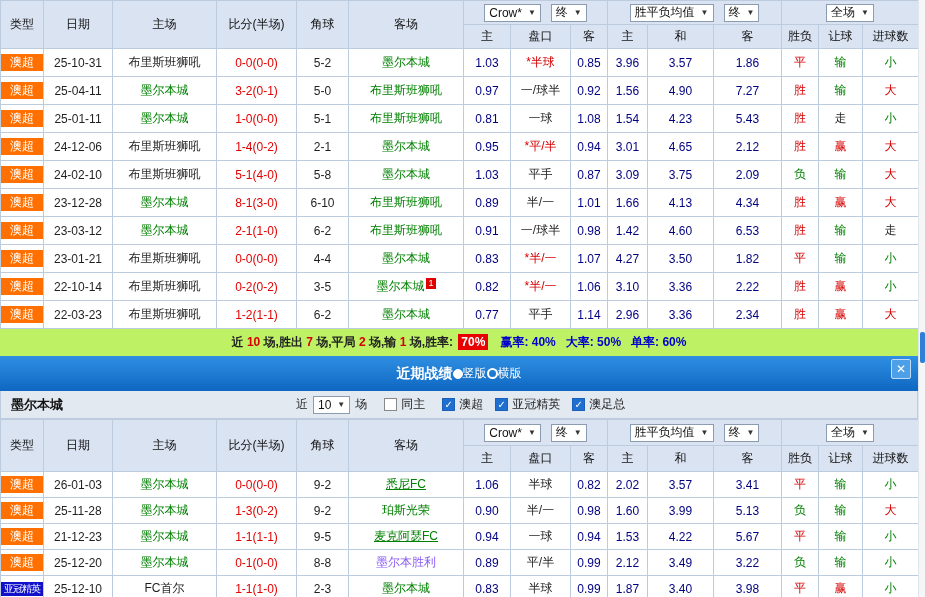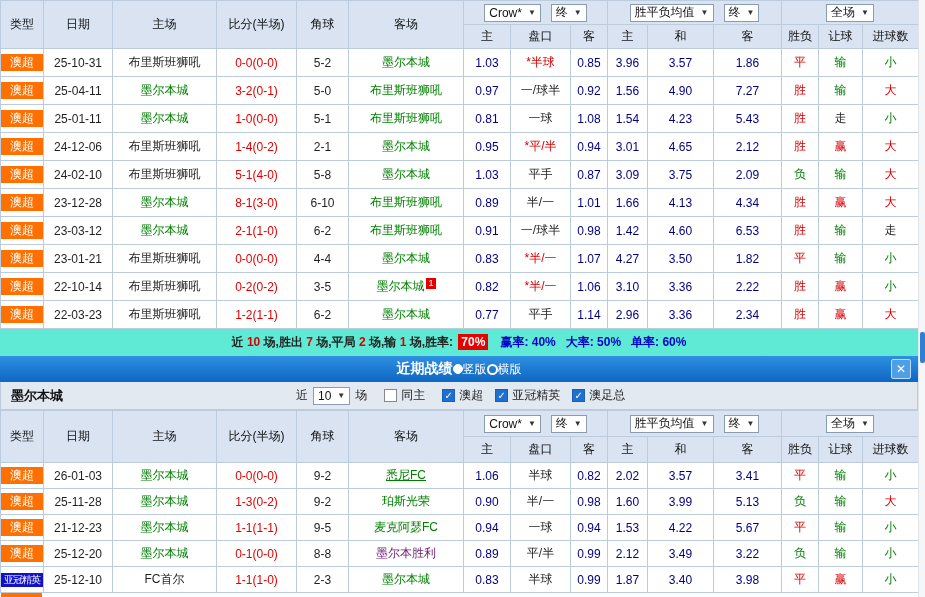--- a/index.html
+++ b/index.html
@@ -20,24 +20,24 @@
   .c-score{color:#e10000;}
   .c-odds{color:#000080;}
   .c-line{color:#1f1f1f;}
   .redcard{display:inline-block;background:#e10000;color:#fff;font-size:9px;line-height:11px;
     padding:0 2px;margin-left:2px;vertical-align:top;}
   .selwrap{display:flex;align-items:center;justify-content:center;gap:10px;}
   .sel{display:inline-flex;align-items:center;gap:6px;background:#fff;border:1px solid #8c9cb0;
     padding:1px 4px;height:18px;color:#111;cursor:default;}
   .sel .arr{font-size:8px;color:#333;}
   .summary{width:918px;height:27px;display:flex;align-items:center;justify-content:center;
-    background:#5eead4;font-weight:bold;}
+    background:#bef264;font-weight:bold;}
   .summary span{white-space:pre;}
   .pct-badge{background:#e80000;color:#fff;padding:1px 3px;margin:0 2px;}
-  .panel-bar{width:918px;height:26px;background:linear-gradient(#2f8fe2,#0e67c2);position:relative;
+  .panel-bar{width:918px;height:35px;background:linear-gradient(#2f8fe2,#0e67c2);position:relative;
     display:flex;align-items:center;justify-content:center;color:#fff;}
   .panel-title{font-weight:bold;font-size:14px;}
   .radio{width:10px;height:10px;border-radius:50%;display:inline-block;}
   .radio.on{background:#fff;border:1px solid #fff;}
   .radio.off{background:transparent;border:2px solid #fff;width:11px;height:11px;}
   .radio-label{font-size:12px;color:#fff;}
   .close-btn{position:absolute;right:7px;top:3px;width:20px;height:20px;background:#4da0e8;
     border:1px solid #bcdcf8;border-radius:2px;color:#fff;font-weight:bold;font-size:12px;
     display:flex;align-items:center;justify-content:center;cursor:pointer;}
   .filter-row{width:918px;height:28px;background:#e3e9f1;border:1px solid #bccbde;border-top:none;
@@ -476,40 +476,40 @@
           <td class="c-res" style="color: rgb(214, 0, 0);">大</td>
         </tr>
         <tr>
           <td class="c-league">
             <div class="badge orange">澳超</div>
           </td>
           <td class="c-date">21-12-23</td>
           <td class="c-team"><span style="color: rgb(0, 128, 0);">墨尔本城</span></td>
           <td class="c-score">1-1(1-1)</td>
           <td class="c-corner">9-5</td>
-          <td class="c-team"><span style="color: rgb(0, 128, 0);">麦克阿瑟FC</span></td>
+          <td class="c-team"><span style="color: rgb(0, 128, 0); text-decoration: underline;">麦克阿瑟FC</span></td>
           <td class="c-odds">0.94</td>
           <td class="c-line">一球</td>
           <td class="c-odds">0.94</td>
           <td class="c-odds">1.53</td>
           <td class="c-odds">4.22</td>
           <td class="c-odds">5.67</td>
           <td class="c-res" style="color: rgb(214, 0, 0);">平</td>
           <td class="c-res" style="color: rgb(0, 128, 0);">输</td>
           <td class="c-res" style="color: rgb(0, 128, 0);">小</td>
         </tr>
         <tr>
           <td class="c-league">
             <div class="badge orange">澳超</div>
           </td>
           <td class="c-date">25-12-20</td>
           <td class="c-team"><span style="color: rgb(0, 128, 0);">墨尔本城</span></td>
           <td class="c-score">0-1(0-0)</td>
           <td class="c-corner">8-8</td>
-          <td class="c-team"><span style="color: #701a75;">墨尔本胜利</span></td>
+          <td class="c-team"><span style="color: #8b5cf6;">墨尔本胜利</span></td>
           <td class="c-odds">0.89</td>
           <td class="c-line">平/半</td>
           <td class="c-odds">0.99</td>
           <td class="c-odds">2.12</td>
           <td class="c-odds">3.49</td>
           <td class="c-odds">3.22</td>
           <td class="c-res" style="color: rgb(0, 128, 0);">负</td>
           <td class="c-res" style="color: rgb(0, 128, 0);">输</td>
           <td class="c-res" style="color: rgb(0, 128, 0);">小</td>
         </tr>

